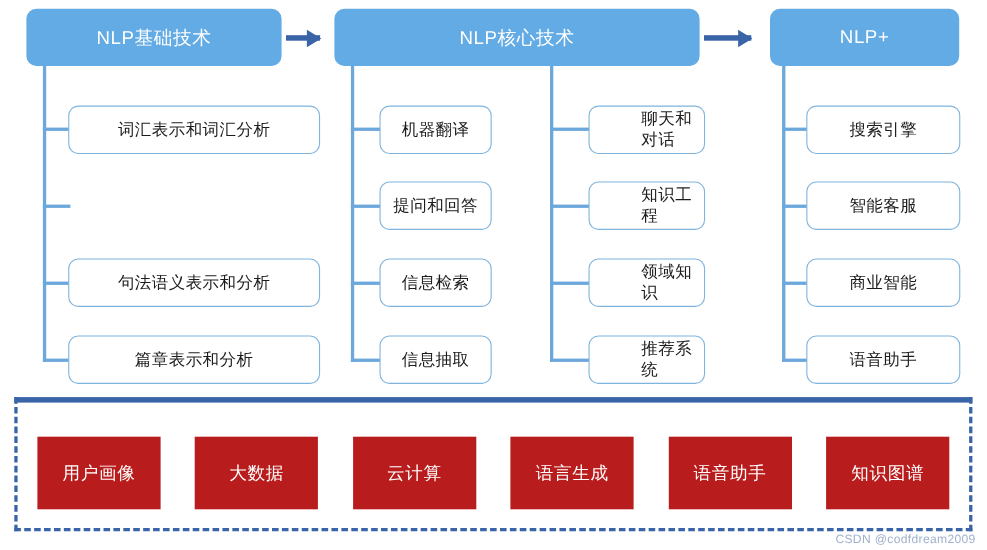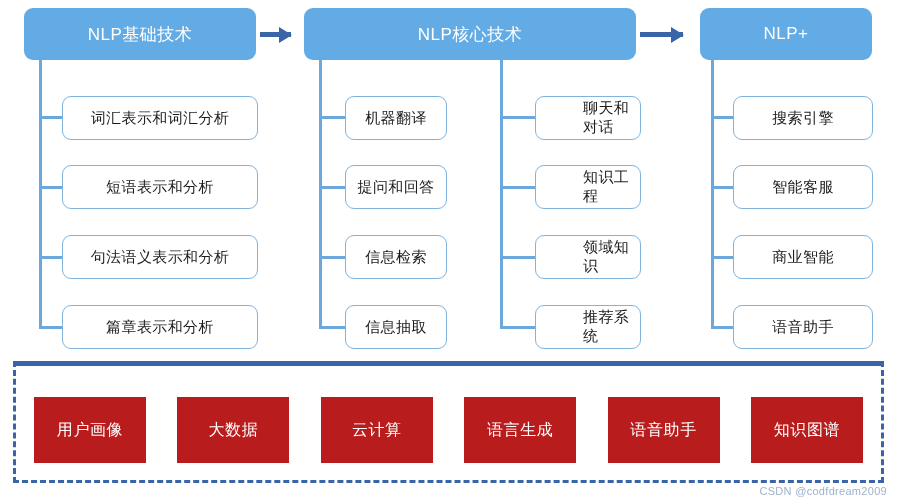--- a/index.html
+++ b/index.html
@@ -82,21 +82,21 @@
     border-radius: 9px;
     height: 44px;
     display: flex;
     align-items: center;
     justify-content: center;
     font-size: 15px;
     color: #1c1c1c;
     box-sizing: border-box;
     letter-spacing: 0.4px;
   }
-  .col-a { left: 62px;  width: 196px; }
+  .col-a { left: 62px;  width: 229px; }
   .col-b { left: 345px; width: 102px; }
   .col-c { left: 535px; width: 106px; padding-left: 47px; }
   .col-d { left: 733px; width: 140px; }
 
   .r1 { top: 96px; }
   .r2 { top: 165px; }
   .r3 { top: 235px; }
   .r4 { top: 305px; }
 
   
@@ -192,23 +192,20 @@
 
   <div class="vline" style="left:711px; top:60px; height:269px;"></div>
   <div class="hstub" style="left:711px; top:116px; width:24px;"></div>
   <div class="hstub" style="left:711px; top:186px; width:24px;"></div>
   <div class="hstub" style="left:711px; top:256px; width:24px;"></div>
   <div class="hstub" style="left:711px; top:326px; width:24px;"></div>
 
   <div class="leaf col-a r1">
     <span>词汇表示和词汇分析</span>
   </div>
-  <div class="leaf col-a r2">
-    <span>短语表示和分析</span>
-  </div>
   <div class="leaf col-a r3">
     <span>句法语义表示和分析</span>
   </div>
   <div class="leaf col-a r4">
     <span>篇章表示和分析</span>
   </div>
 
   <div class="leaf col-b r1">
     <span>机器翻译</span>
   </div>

